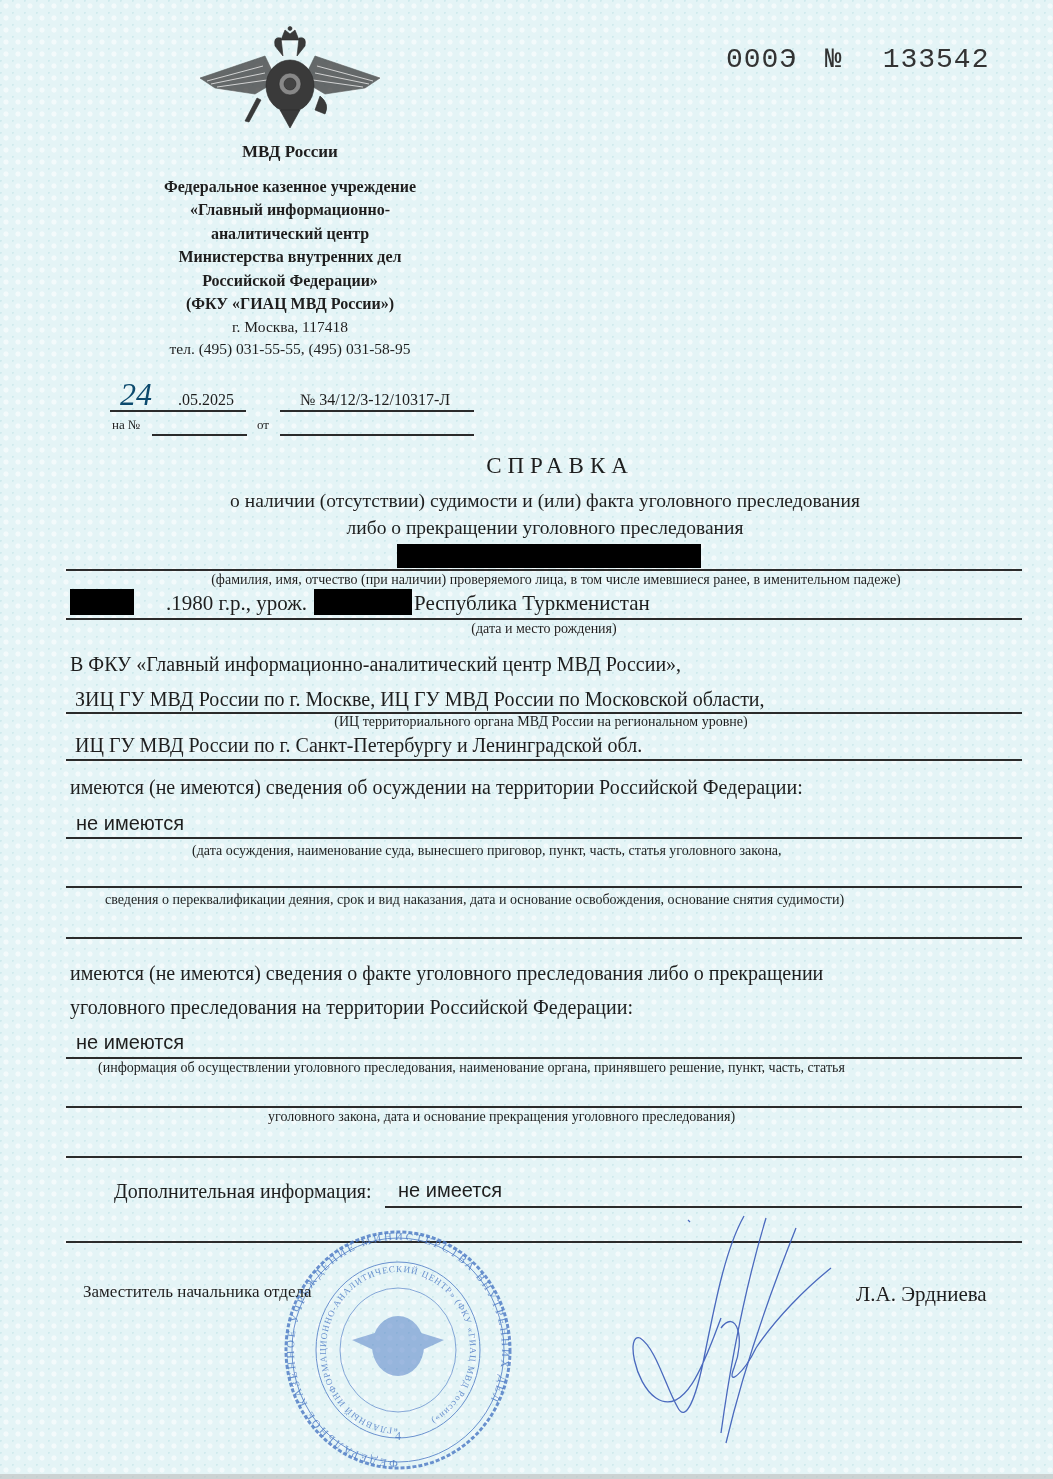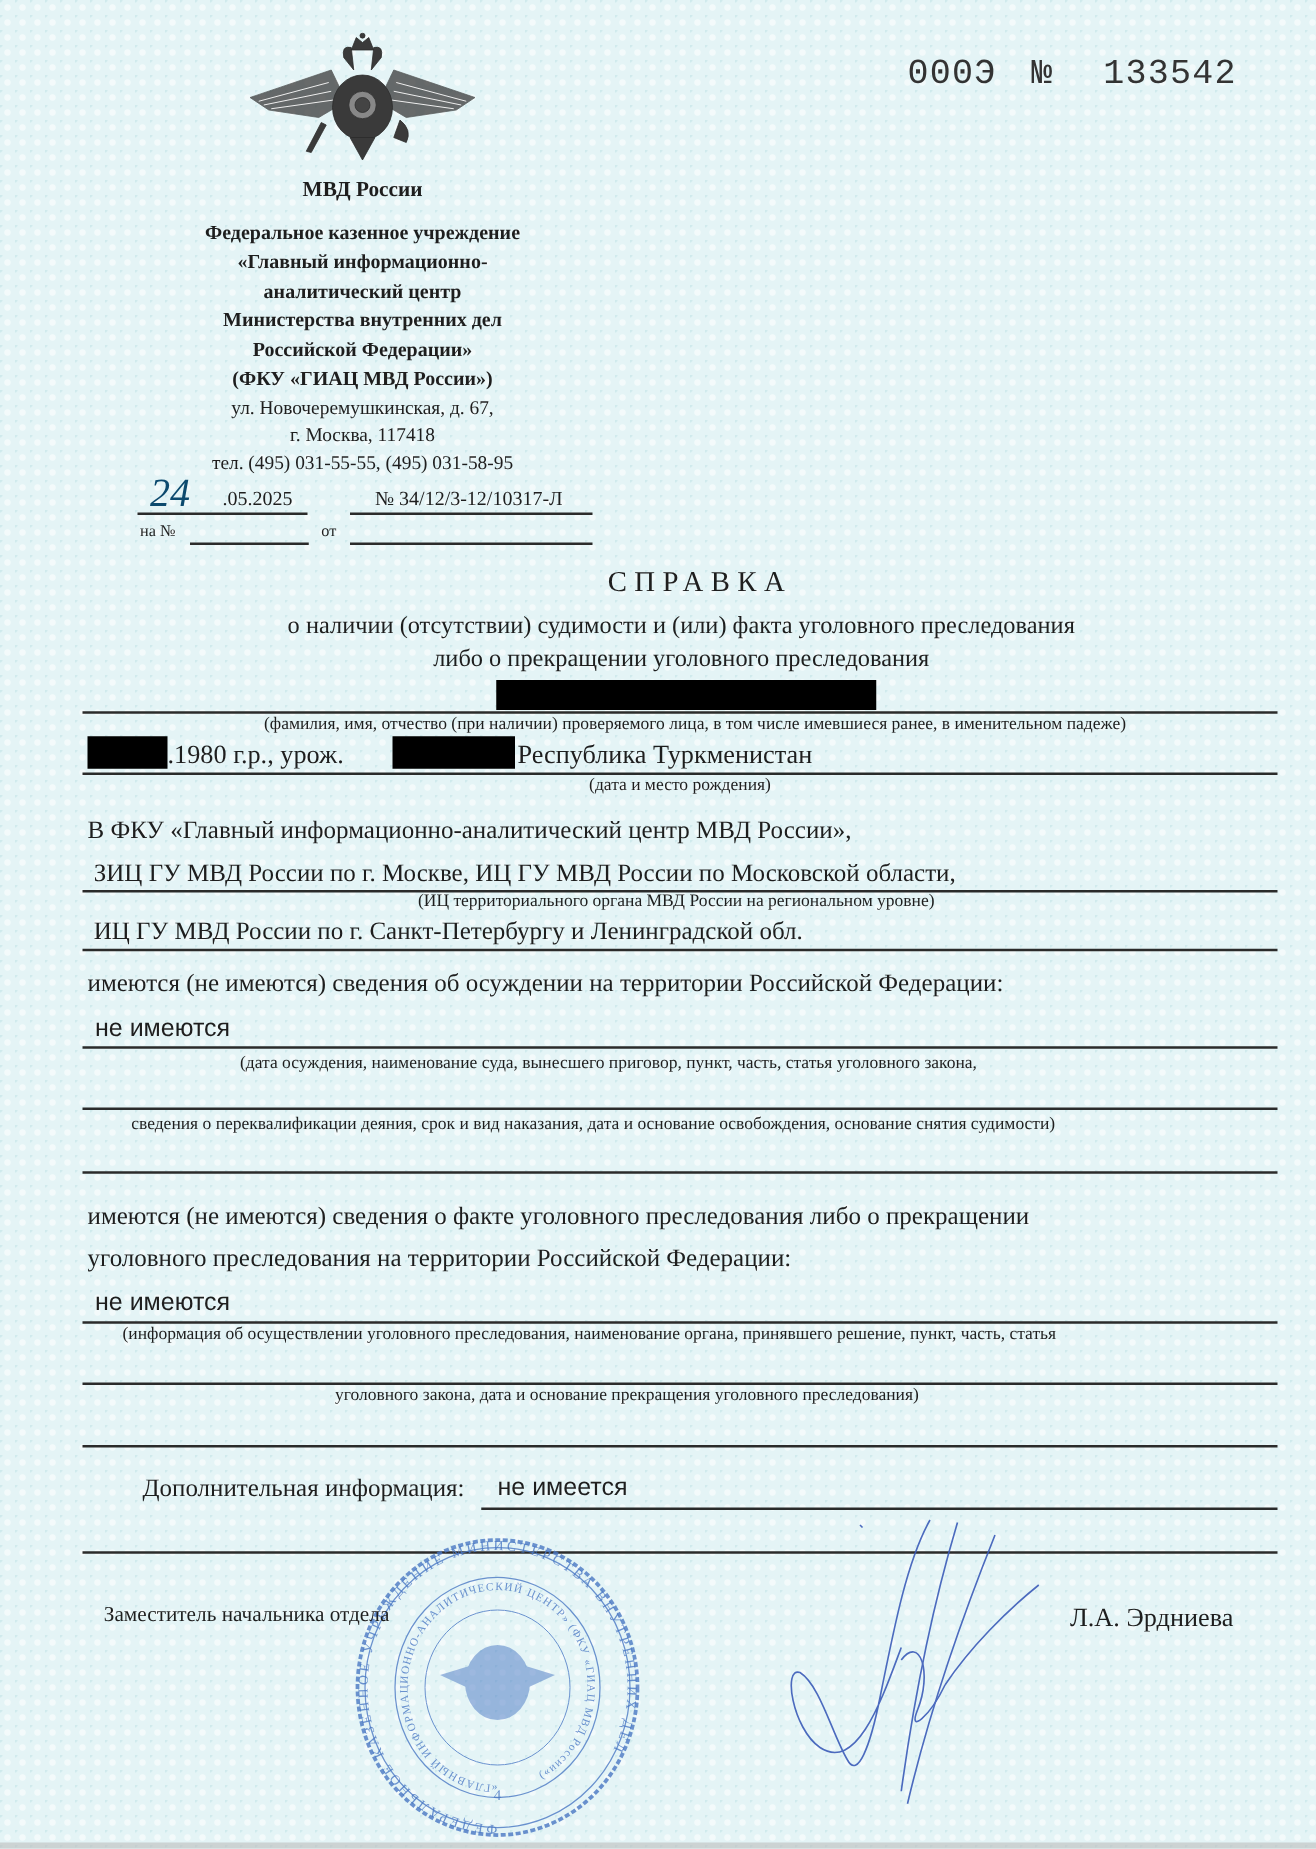--- a/index.html
+++ b/index.html
@@ -56,21 +56,20 @@
 </div>
 
 <div class="abs center" style="left:90px;width:400px;top:140px;">
   <div class="hdr-bold" style="font-size:17px;margin-bottom:11px;">МВД России</div>
   <div class="hdr-bold">Федеральное казенное учреждение</div>
   <div class="hdr-bold">«Главный информационно-</div>
   <div class="hdr-bold">аналитический центр</div>
   <div class="hdr-bold">Министерства внутренних дел</div>
   <div class="hdr-bold">Российской Федерации»</div>
   <div class="hdr-bold">(ФКУ «ГИАЦ МВД России»)</div>
-  <div class="hdr-plain">ул. Новочеремушкинская, д. 67,</div>
   <div class="hdr-plain">г. Москва, 117418</div>
   <div class="hdr-plain">тел. (495) 031-55-55,  (495) 031-58-95</div>
 </div>
 
 <div class="abs handwrite" style="left:120px;top:376px;font-size:32px;">24</div>
 <div class="abs hdr-plain" style="left:178px;top:389px;font-size:16px;">.05.2025</div>
 <div class="line" style="left:110px;top:410px;width:136px;height:1.5px;"></div>
 <div class="abs hdr-plain" style="left:300px;top:389px;font-size:16px;">№ 34/12/3-12/10317-Л</div>
 <div class="line" style="left:280px;top:410px;width:194px;height:1.5px;"></div>
 
@@ -83,21 +82,21 @@
 <div class="abs center" style="left:0;width:1090px;top:487px;font-size:19.5px;line-height:27px;">
   <div>о наличии (отсутствии) судимости и (или) факта уголовного преследования</div>
   <div>либо о прекращении уголовного преследования</div>
 </div>
 
 <div class="redact" style="left:397px;top:544px;width:304px;height:24px;"></div>
 <div class="line" style="left:66px;top:569px;width:956px;"></div>
 <div class="abs center cap" style="left:66px;width:980px;top:572px;">(фамилия, имя, отчество (при наличии) проверяемого лица, в том числе имевшиеся ранее, в именительном падеже)</div>
 
 <div class="redact" style="left:70px;top:589px;width:64px;height:26px;"></div>
-<div class="abs big" style="left:134px;top:591px;">.1980 г.р., урож.</div>
+<div class="abs big" style="left:134px;top:591px;padding-left:32px;">.1980 г.р., урож.</div>
 <div class="redact" style="left:314px;top:589px;width:98px;height:26px;"></div>
 <div class="abs big" style="left:414px;top:591px;">Республика Туркменистан</div>
 <div class="line" style="left:66px;top:618px;width:956px;"></div>
 <div class="abs center cap" style="left:66px;width:956px;top:621px;">(дата и место рождения)</div>
 
 <div class="abs big" style="left:70px;top:653px;font-size:20px;">В ФКУ «Главный информационно-аналитический центр МВД России»,</div>
 <div class="abs big" style="left:75px;top:688px;font-size:20px;">ЗИЦ ГУ МВД России по г. Москве, ИЦ ГУ МВД России по Московской области,</div>
 <div class="line" style="left:66px;top:712px;width:956px;"></div>
 <div class="abs center cap" style="left:66px;width:950px;top:714px;">(ИЦ территориального органа МВД России на региональном уровне)</div>
 <div class="abs big" style="left:75px;top:734px;font-size:20px;">ИЦ ГУ МВД России по г. Санкт-Петербургу и Ленинградской обл.</div>

